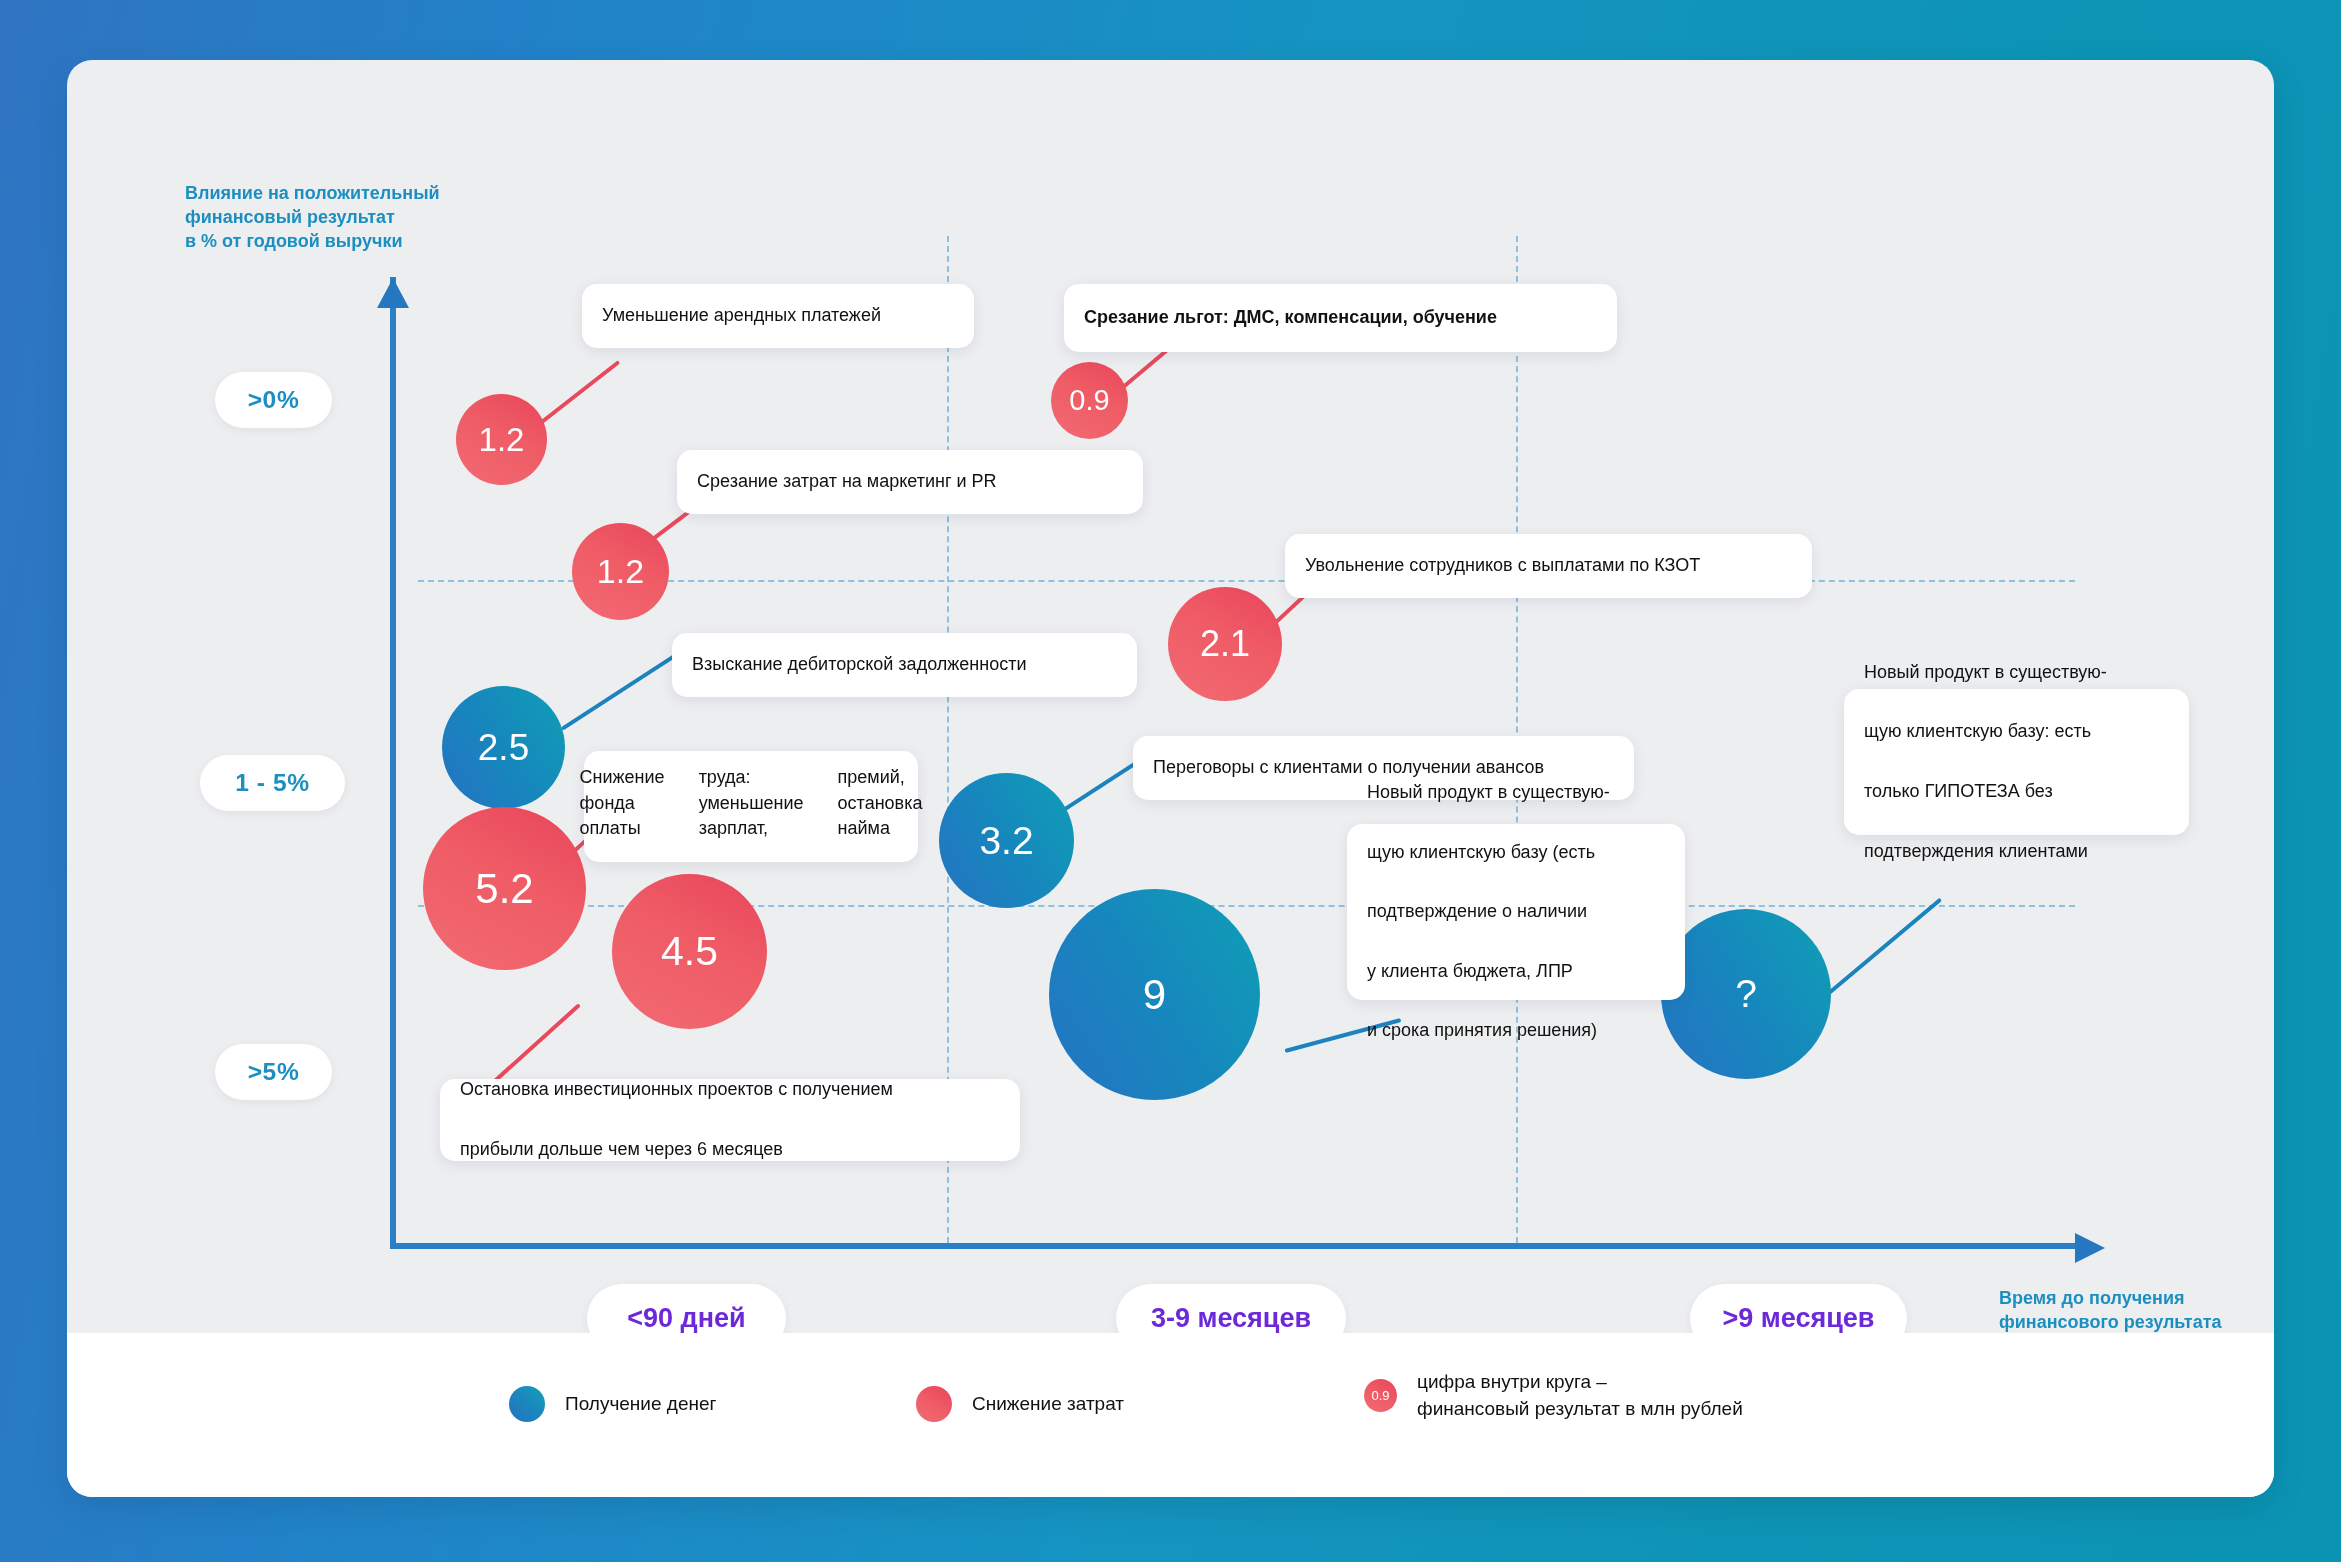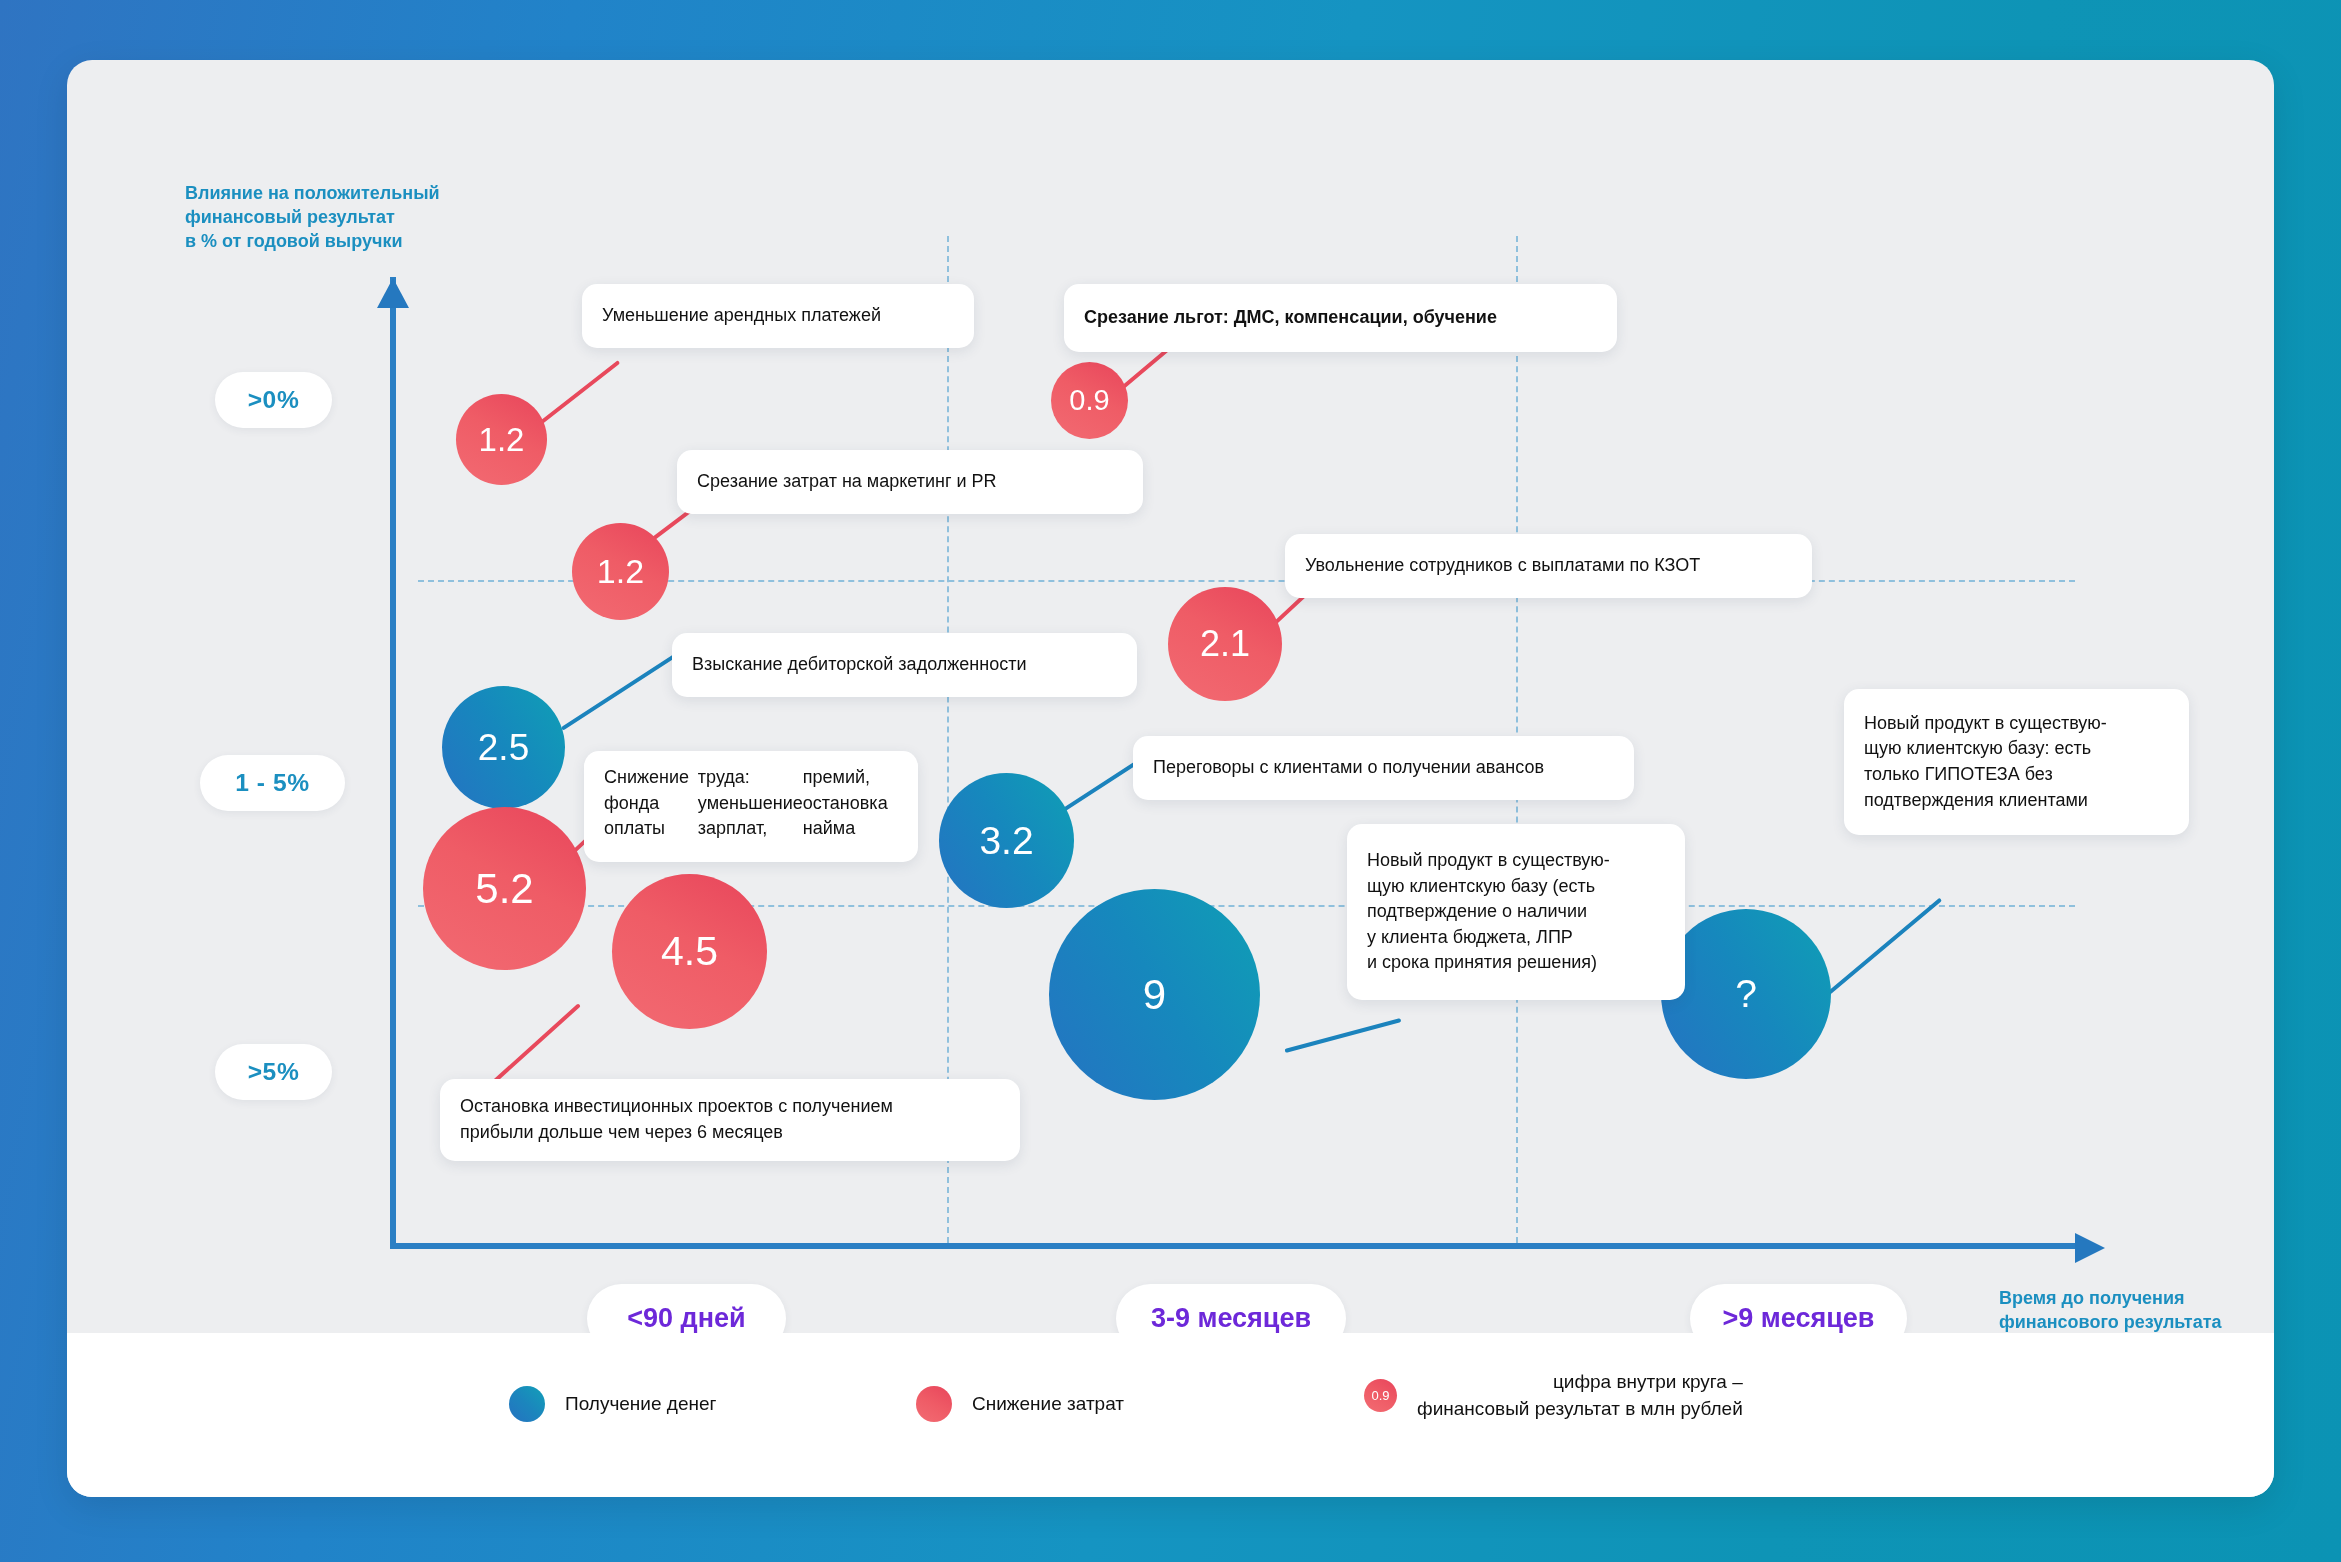--- a/index.html
+++ b/index.html
@@ -51,21 +51,21 @@
 
   .conn{position:absolute;transform-origin:0 50%;height:4.1px;border-radius:2.3px;}
   .conn.red{background:#e8495c;}
   .conn.blue{background:#1b83bd;}
 
   .lbl{position:absolute;background:#fff;border-radius:15px;
       box-shadow:0 3.5px 13px rgba(40,60,90,.10);
       display:flex;align-items:center;
       padding:14px 20px;box-sizing:border-box;
       color:#111;font-size:18px;line-height:1.42;font-weight:400;}
-  .lbl.multi{align-items:flex-start;}
+  .lbl.multi{align-items:flex-start;gap:34px;}
 
   
   .legend{position:absolute;left:0;top:1273px;width:2207px;height:164px;background:#fff;}
   .lg-item{position:absolute;display:flex;align-items:center;}
   .lg-dot{border-radius:50%;flex:0 0 auto;}
   .lg-dot.blue{background:linear-gradient(225deg,#12a0b8 0%,#1b86bd 50%,#2572c1 100%);}
   .lg-dot.red{background:linear-gradient(210deg,#e8455b 0%,#ef5b66 50%,#f26c73 100%);}
   .lg-text{color:#111;font-size:19px;font-weight:400;margin-left:20px;line-height:1.42;}
   .lg-dot-num{border-radius:50%;display:flex;align-items:center;justify-content:center;
       color:#fff;font-size:13px;}
@@ -217,21 +217,21 @@
 
     <div class="lg-item" style="left:849px;top:53px;">
       <span class="lg-dot red" style="width:36px;height:36px;"></span>
       <span class="lg-text">Снижение затрат</span>
     </div>
 
     <div class="lg-item" style="left:1297px;top:36px;">
       <span class="lg-dot red lg-dot-num" style="width:33px;height:33px;">
         <span>0.9</span>
       </span>
-      <span class="lg-text" style="display:flex;flex-direction:column;align-items:flex-end;">
+      <span class="lg-text" style="display:flex;flex-direction:column;">
         <span>цифра внутри круга –</span>
         <span>финансовый результат в млн рублей</span>
       </span>
     </div>
 
   </div>
 
 </div>
 
 

